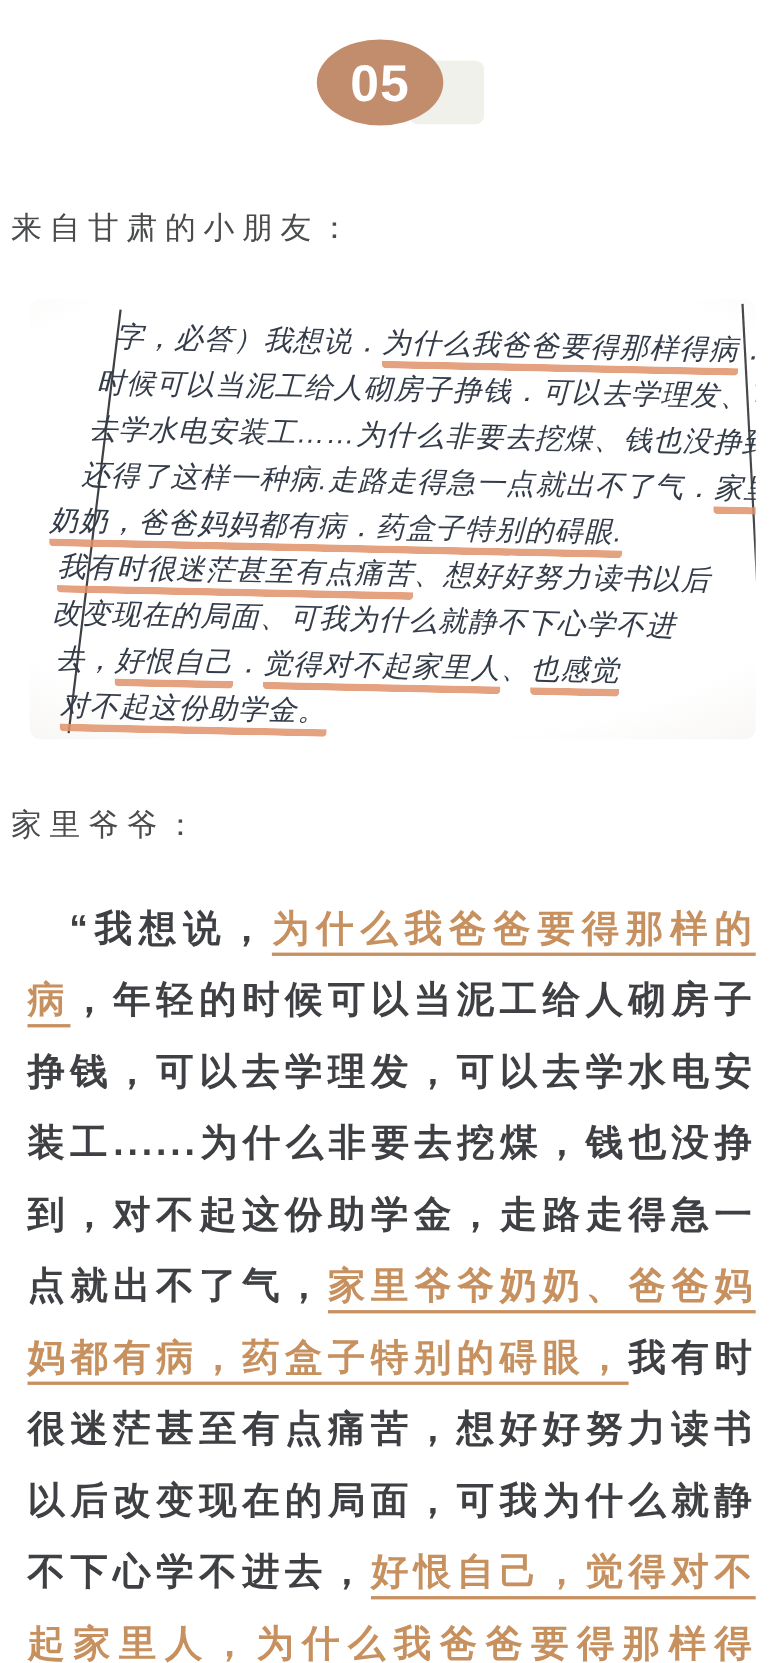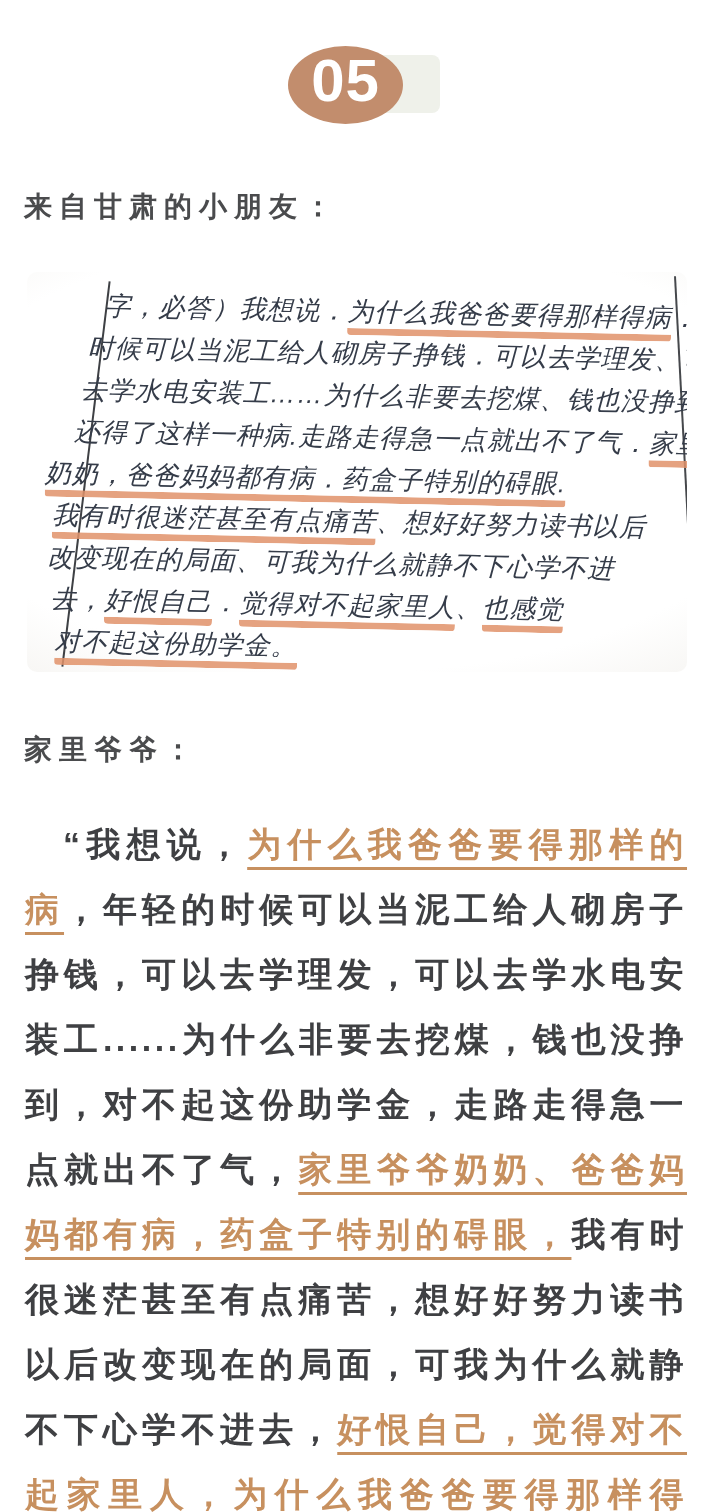--- a/index.html
+++ b/index.html
@@ -18,30 +18,30 @@
     color:var(--body);
   }
 
   
   .badge-wrap{position:absolute;left:0;top:0;width:710px;height:170px;}
   .accent-square{
     position:absolute;left:372px;top:55px;width:68px;height:58px;
     background:#eff1ea;border-radius:8px;
   }
   .badge{
-    position:absolute;left:288px;top:46px;width:115px;height:78px;
+    position:absolute;left:288px;top:36px;width:115px;height:78px;
     background:var(--accent);border-radius:50%;
-    display:flex;align-items:flex-start;justify-content:center;
-    color:#ffffff;font-weight:700;font-size:60px;letter-spacing:1px;
+    display:flex;align-items:center;justify-content:center;
+    color:#ffffff;font-weight:700;font-size:47px;letter-spacing:1px;
   }
 
   
   .sec-heading{
-    position:absolute;left:24px;
-    font-size:28px;font-weight:700;letter-spacing:7px;color:var(--heading);
+    position:absolute;left:10px;
+    font-size:28px;font-weight:400;letter-spacing:7px;color:var(--heading);
     white-space:nowrap;
   }
   #intro-heading{top:188px;}
   #excerpt-heading{top:731px;}
 
   
   .photo{
     position:absolute;left:27px;top:272px;width:660px;height:400px;
     border-radius:10px;overflow:hidden;
     background:radial-gradient(120% 100% at 50% 45%, #ffffff 55%, #f1efeb 82%, #d9d6d1 100%);

